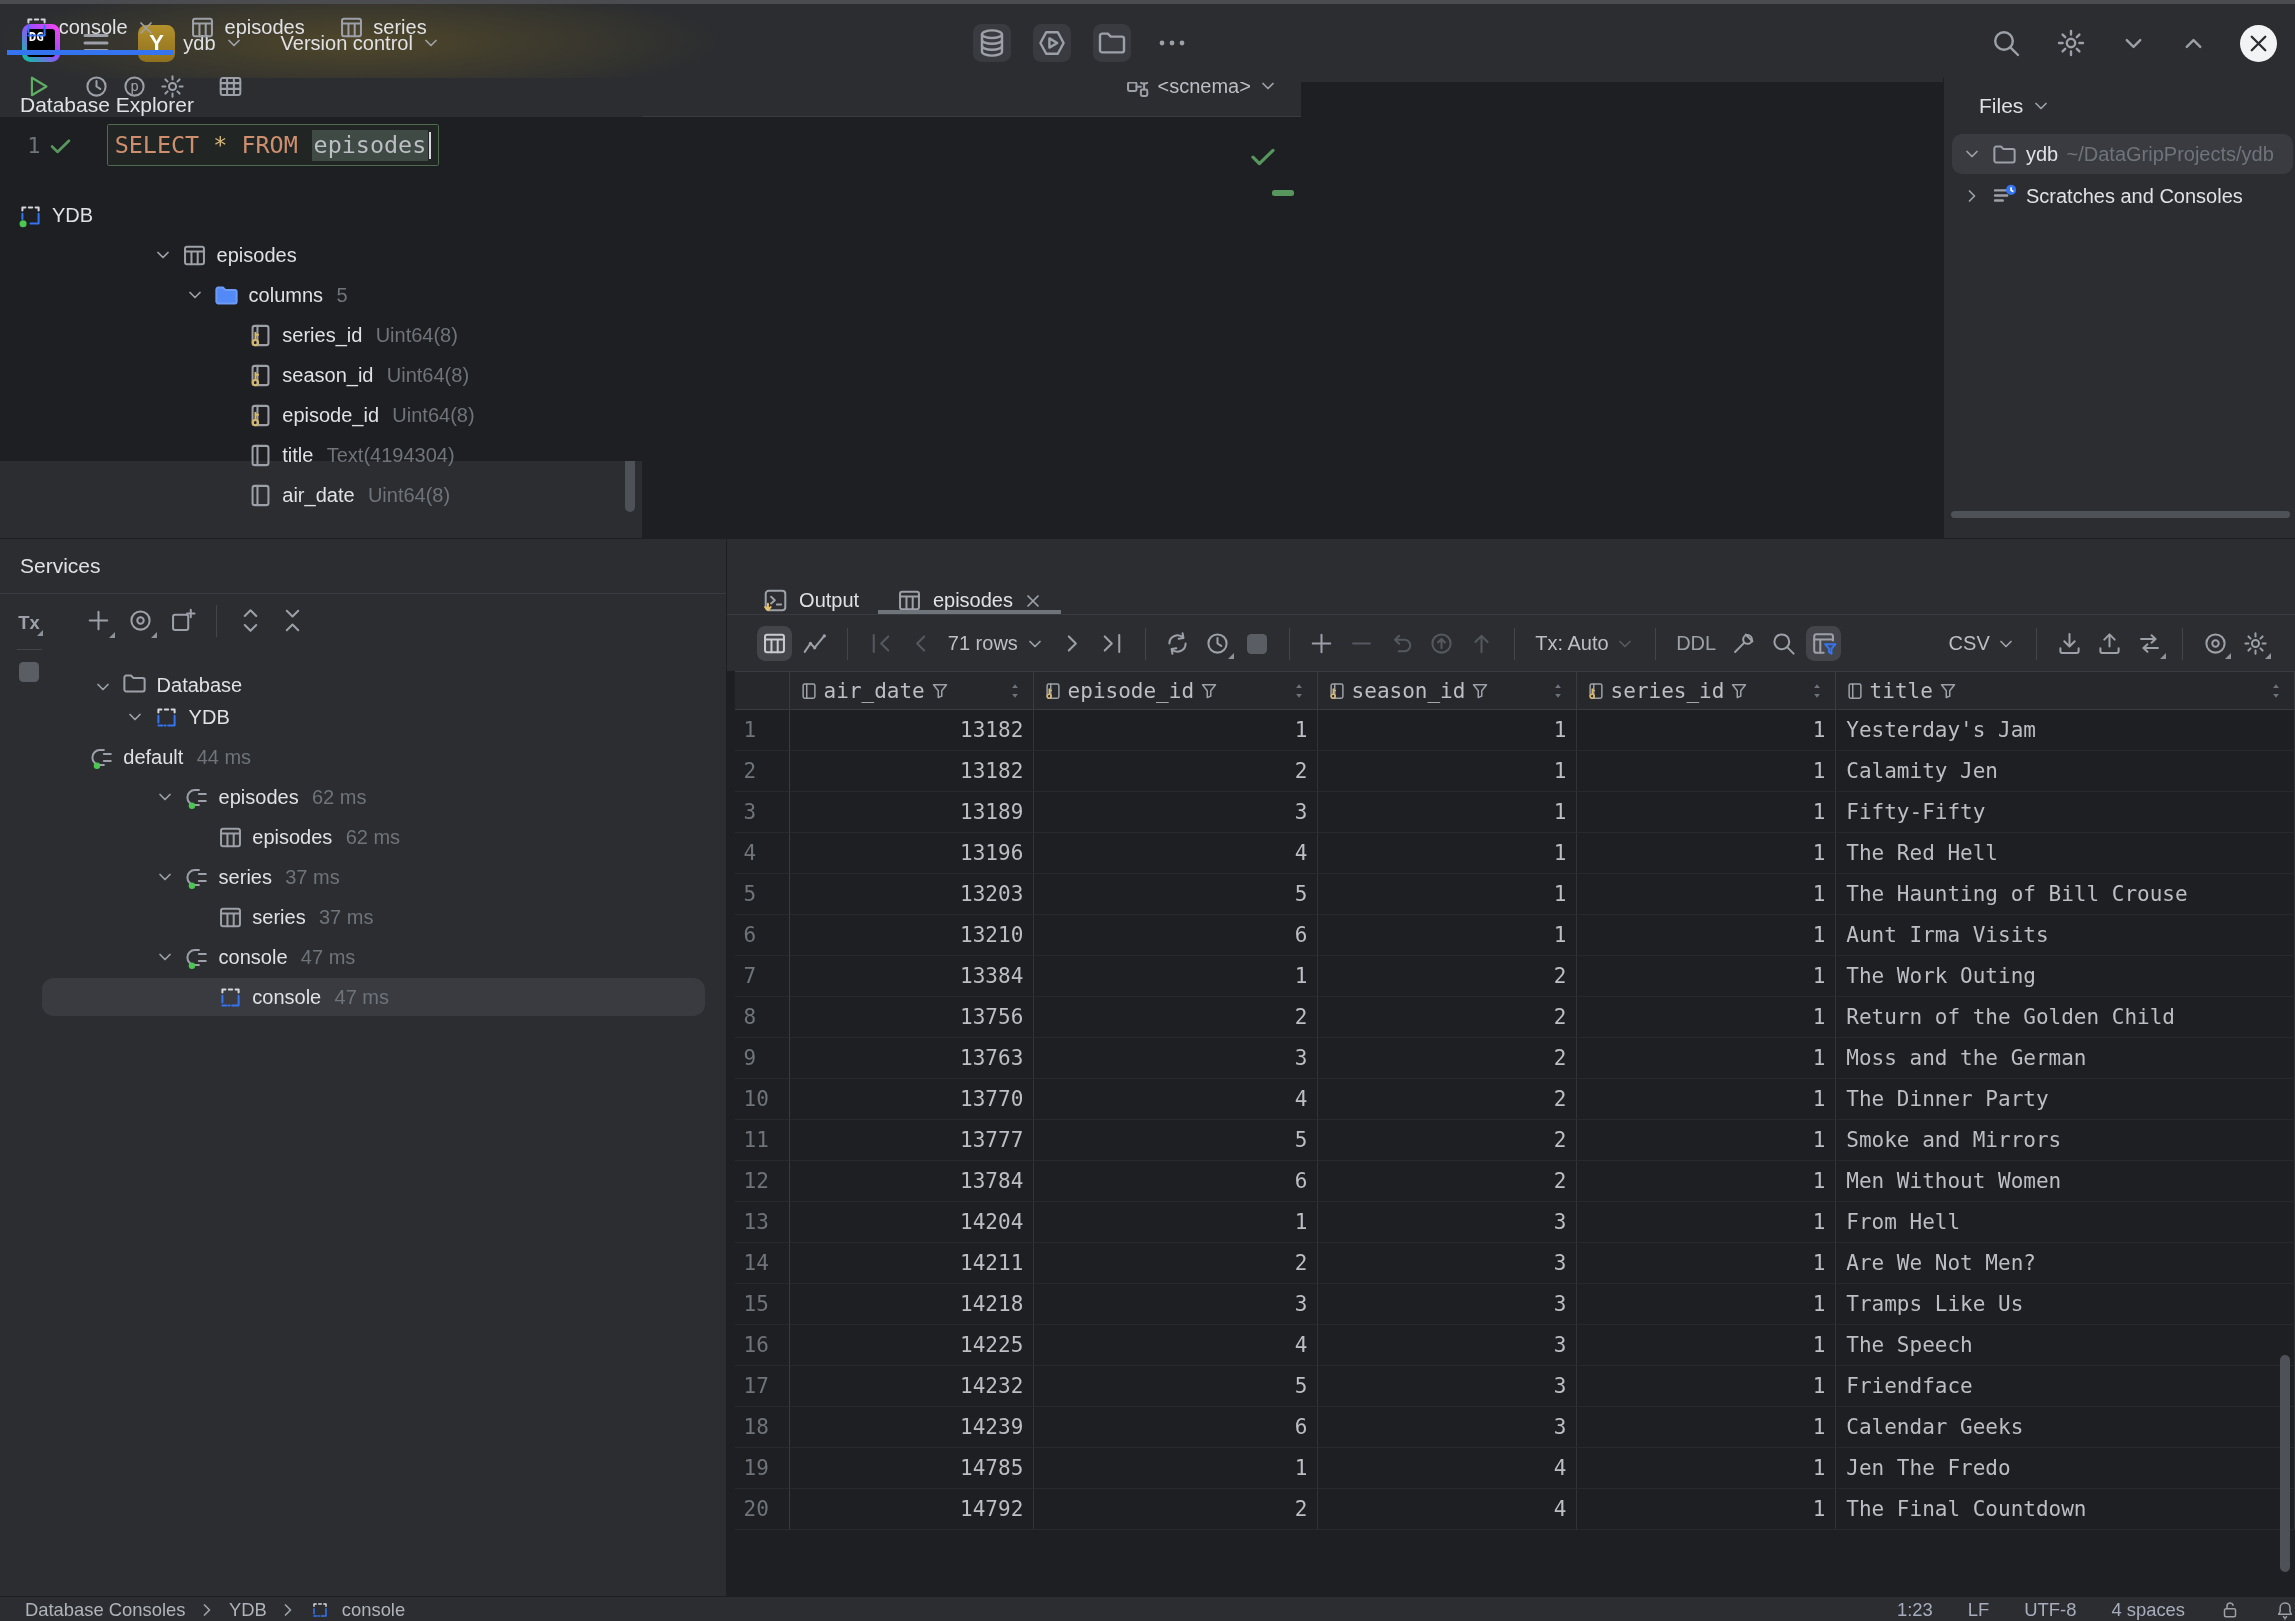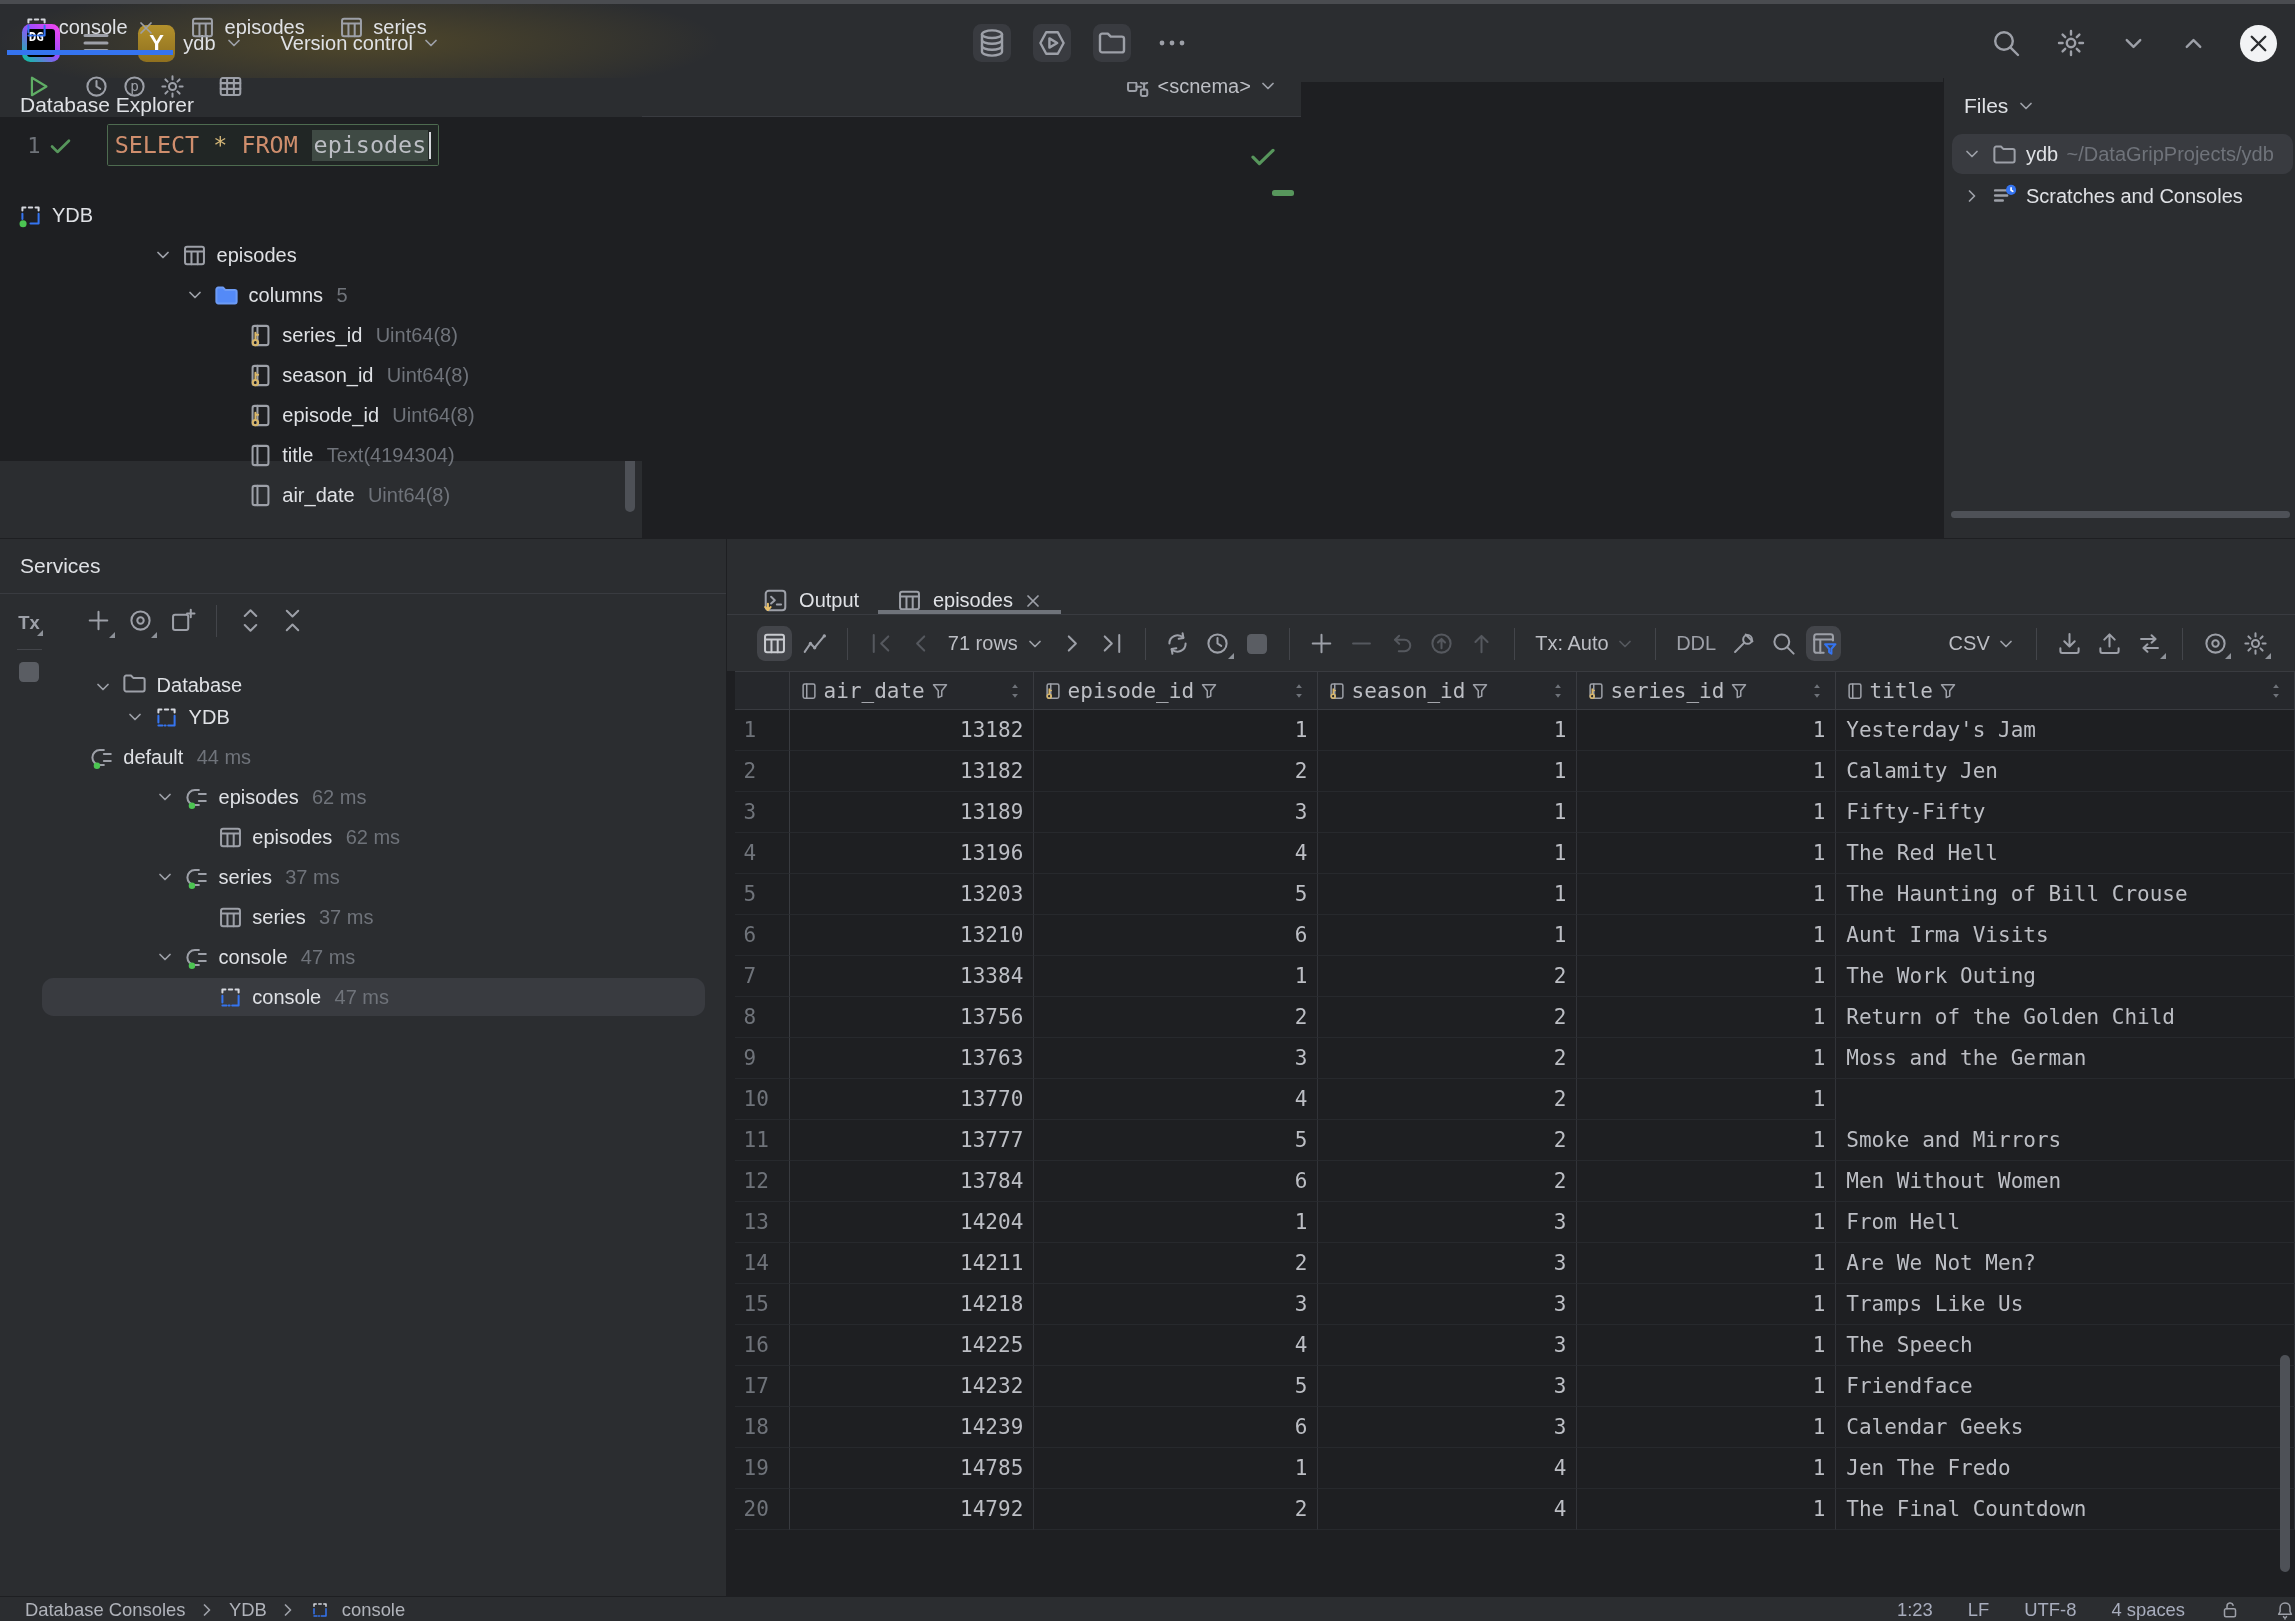--- a/index.html
+++ b/index.html
@@ -61,21 +61,21 @@
   .ed-line{position:absolute;left:0;top:6.7px;height:43px;display:flex;align-items:center;width:100%;}
   .ln{position:absolute;left:18.4px;width:22px;text-align:right;color:#6f737a;font-size:22px;}
   .ln-check{position:absolute;left:47px;}
   .stmt{position:absolute;left:107px;display:flex;align-items:center;border:0.8px solid #4e6b50;background:rgba(87,150,92,0.06);
         border-radius:1.7px;padding:4.2px 6.7px;font-family:"DejaVu Sans Mono",monospace;font-size:23.4px;white-space:pre;}
   .tok-kw{color:#cf8e6d;} .tok-star{color:#d5b778;} .tok-id{color:#bcbec4;background:#3f4a44;padding:1.7px 1.7px;}
   .caret{display:inline-block;width:2.5px;height:27px;background:#d6d8dd;margin-left:0.8px;}
   .inspect{position:absolute;right:22px;top:23.4px;}
   .stripe{position:absolute;right:6.7px;top:73px;width:22px;height:5.8px;border-radius:2.5px;background:#57965c;}
   
-  .files-title{height:55px;display:flex;align-items:center;gap:8px;padding-left:20px;font-size:21px;}
+  .files-title{height:55px;display:flex;align-items:center;gap:8px;padding-left:35px;font-size:21px;}
   .f-row{position:relative;height:42px;display:flex;align-items:center;gap:8.3px;padding-left:18.4px;white-space:nowrap;overflow:hidden;}
   .f-row .pill{position:absolute;left:8.3px;right:3.3px;top:0.8px;bottom:0.8px;background:#393b40;border-radius:10px;z-index:0;}
   .f-row>*{z-index:1;}
   .files-hscroll{position:absolute;left:6.7px;bottom:20px;width:339px;height:7.5px;background:#4e5157;border-radius:4.2px;}
   
   .sv-header{height:54px;display:flex;align-items:center;padding:0 16.7px 0 20px;font-size:21px;}
   .sv-header .right{margin-left:auto;display:flex;align-items:center;gap:23.4px;color:#9da0a8;}
   .sv-left{position:absolute;left:0;top:54px;bottom:0;width:726px;border-top:0.8px solid #393b40;}
   .sv-vtools{position:absolute;left:0;top:0;width:58px;display:flex;flex-direction:column;align-items:center;padding-top:15px;gap:11.7px;}
   .tx-label{position:relative;font-size:18.4px;color:#9da0a8;font-weight:bold;padding:3.3px 5px;}
@@ -1176,20 +1176,21 @@
               <div class="cell num">2</div>
               <div class="cell num">1</div>
               <div class="cell txt">Moss and the German</div>
             </div>
             <div class="rs-row">
               <div class="cell gut">10</div>
               <div class="cell num">13770</div>
               <div class="cell num">4</div>
               <div class="cell num">2</div>
               <div class="cell num">1</div>
+              <div class="cell txt">The Dinner Party</div>
             </div>
             <div class="rs-row">
               <div class="cell gut">11</div>
               <div class="cell num">13777</div>
               <div class="cell num">5</div>
               <div class="cell num">2</div>
               <div class="cell num">1</div>
               <div class="cell txt">Smoke and Mirrors</div>
             </div>
             <div class="rs-row">

